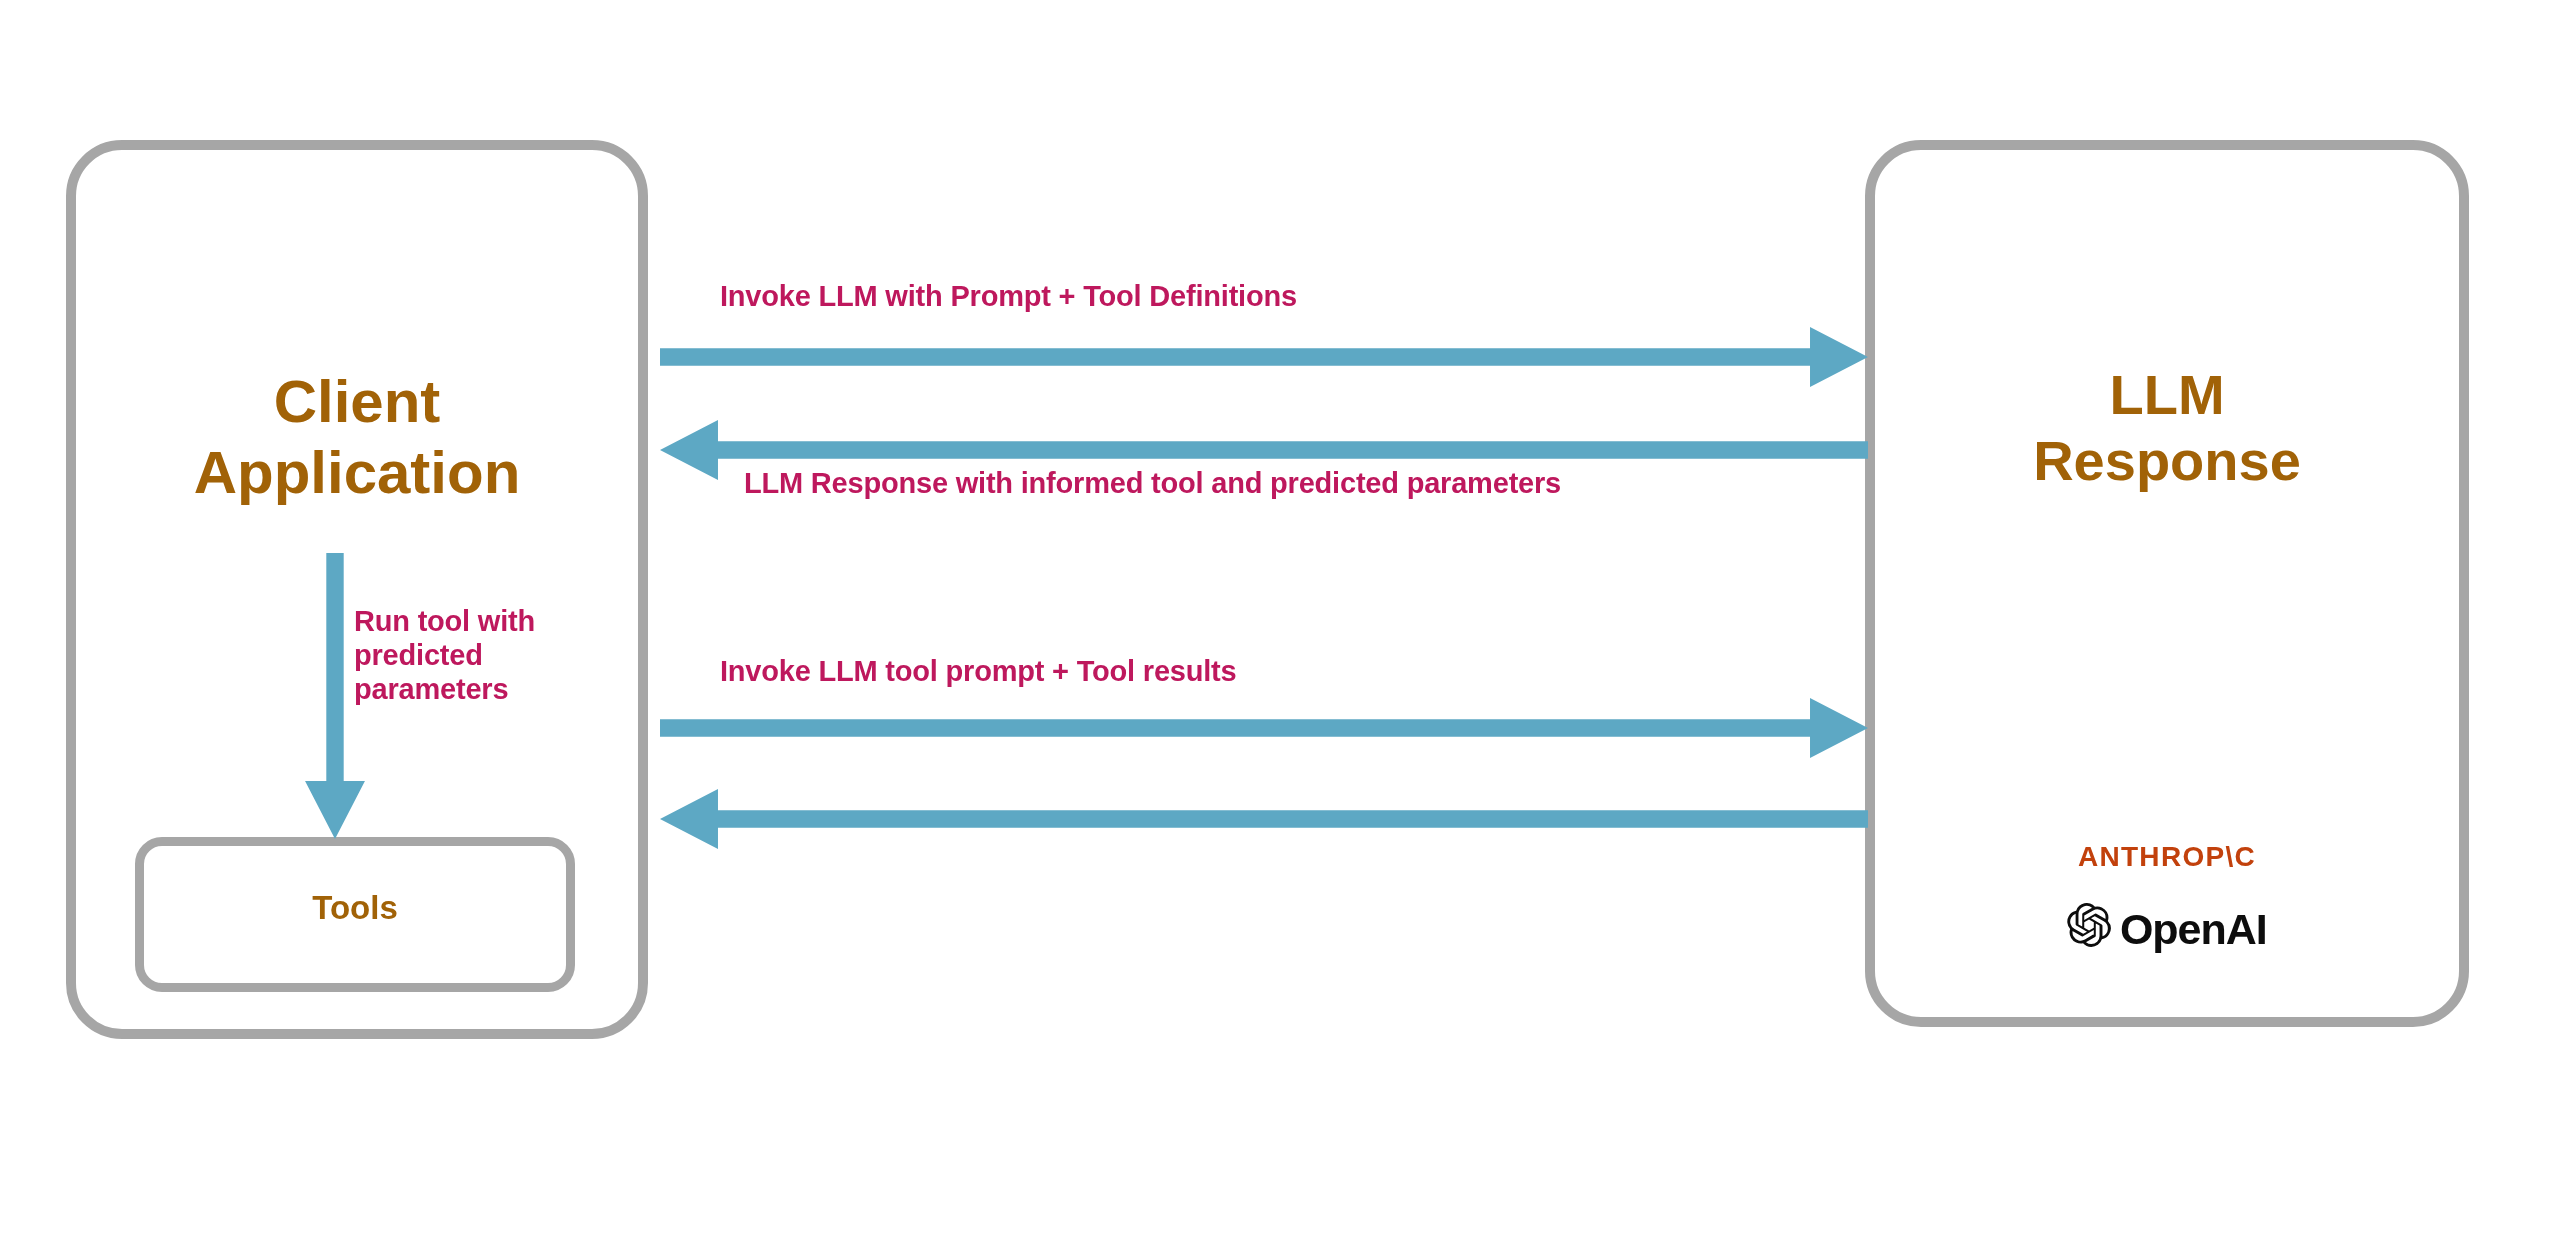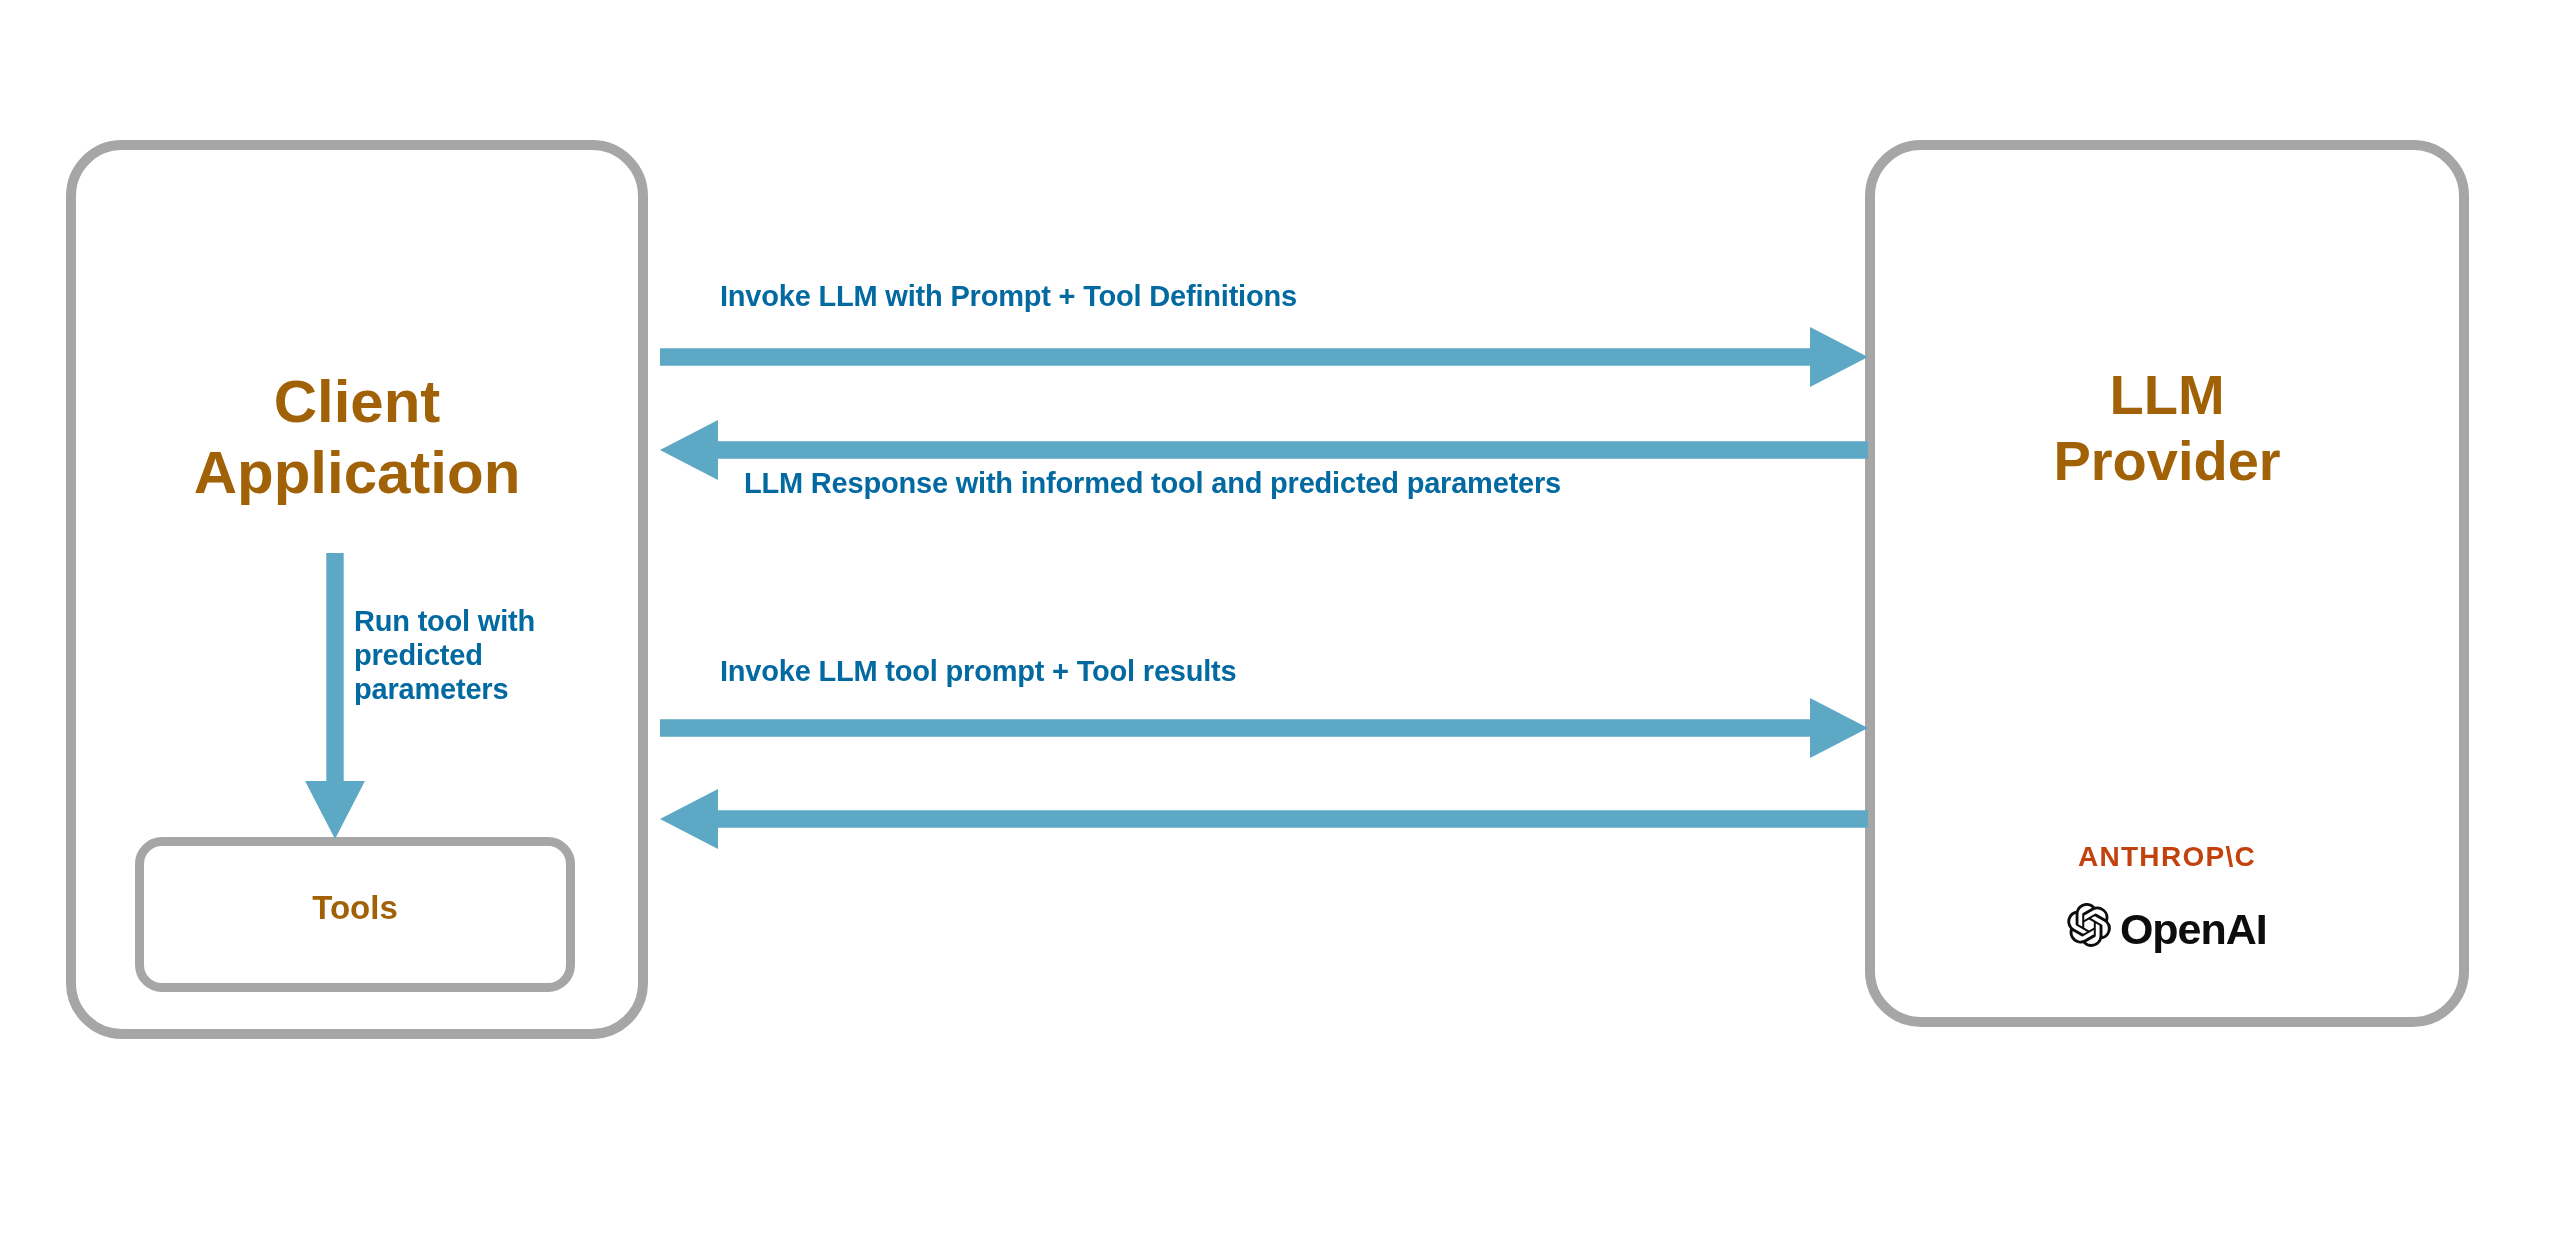--- a/index.html
+++ b/index.html
@@ -72,21 +72,21 @@
   #tools-title {
     left: 135px;
     top: 889px;
     width: 440px;
     font-size: 33px;
     font-weight: 700;
   }
 
   .flow-label {
     position: absolute;
-    color: #0369a1;
+    color: #be185d;
     font-size: 29px;
     font-weight: 700;
     white-space: nowrap;
     letter-spacing: -0.2px;
   }
   .flow-label.multiline {
     white-space: pre-line;
     line-height: 1.18;
   }
 
@@ -134,21 +134,21 @@
 
   <div class="round-box" id="client-box"></div>
   <div class="box-title" id="client-title">Client
 Application</div>
 
   <div class="round-box" id="tools-box"></div>
   <div class="box-title" id="tools-title">Tools</div>
 
   <div class="round-box" id="provider-box"></div>
   <div class="box-title" id="provider-title">LLM
-Provider</div>
+Response</div>
 
   <div class="arrow" style="left:660px; top:327px;">
     <svg width="1208" height="60" viewBox="0 0 1250 62">
       <path d="M0 22 L1190 22 L1190 0 L1250 31 L1190 62 L1190 40 L0 40 Z" fill="#5da8c4"></path>
     </svg>
   </div>
   <div class="flow-label" style="left:720px; top:280px;">Invoke LLM with Prompt + Tool Definitions</div>
 
   <div class="arrow" style="left:660px; top:420px;">
     <svg width="1208" height="60" viewBox="0 0 1250 62">

